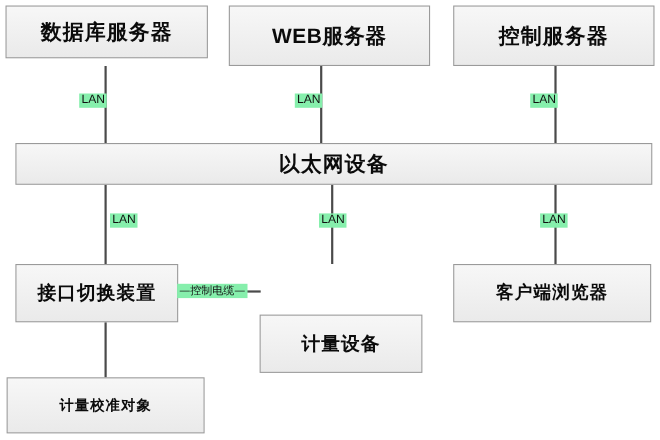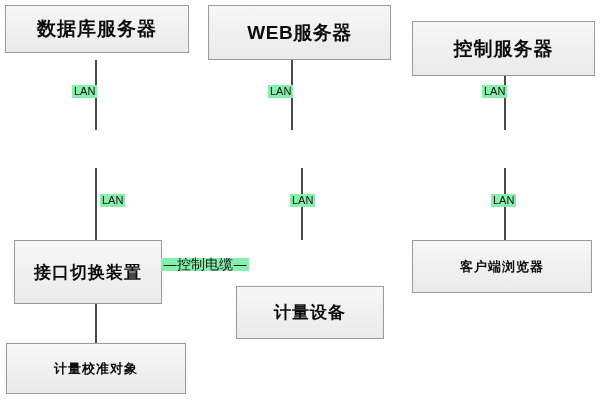--- a/index.html
+++ b/index.html
@@ -51,21 +51,21 @@
     font-size: 11px;
     color: #111111;
     background: #86efac;
     padding: 0 2px;
     white-space: nowrap;
     z-index: 4;
     line-height: 13px;
   }
   .edge-label.cn {
     font-family: "DejaVu Serif", "Liberation Serif", serif;
-    font-size: 14px;
+    font-size: 10px;
     letter-spacing: 0;
   }
 </style>
 </head>
 <body>
 
 <div id="diagram" style="background: rgb(255, 255, 255);">
     <div class="edge v" style="background: rgb(74, 74, 74); left: 95px; top: 60px; height: 70px;"></div>
     <div class="edge v" style="background: rgb(74, 74, 74); left: 291px; top: 60px; height: 70px;"></div>
     <div class="edge v" style="background: rgb(74, 74, 74); left: 504px; top: 60px; height: 70px;"></div>
@@ -73,31 +73,34 @@
     <div class="edge v" style="background: rgb(74, 74, 74); left: 301px; top: 168px; height: 72px;"></div>
     <div class="edge v" style="background: rgb(74, 74, 74); left: 504px; top: 168px; height: 72px;"></div>
     <div class="edge h" style="background: rgb(74, 74, 74); left: 162px; top: 264px; width: 75px;"></div>
     <div class="edge v" style="background: rgb(74, 74, 74); left: 95px; top: 293px; height: 50px;"></div>
     <div class="node" style="left: 5px; top: 5px; width: 184px; height: 48px; border-color: rgb(154, 154, 154);">
       <span style="font-size: 19px;">数据库服务器</span>
     </div>
     <div class="node latin" style="left: 208px; top: 5px; width: 183px; height: 55px; border-color: rgb(154, 154, 154);">
       <span style="font-size: 19px;">WEB服务器</span>
     </div>
-    <div class="node" style="left: 412px; top: 21px; width: 183px; height: 55px; border-color: rgb(154, 154, 154);">
+    <div class="node" style="left: 412px; top: 5px; width: 183px; height: 55px; border-color: rgb(154, 154, 154);">
       <span style="font-size: 19px;">控制服务器</span>
     </div>
-    <div class="node" style="left: 14px; top: 240px; width: 148px; height: 64px; border-color: rgb(154, 154, 154);">
+    <div class="node" style="left: 14px; top: 130px; width: 579px; height: 38px; border-color: rgb(154, 154, 154);">
+      <span style="font-size: 19px;">以太网设备</span>
+    </div>
+    <div class="node" style="left: 14px; top: 240px; width: 148px; height: 53px; border-color: rgb(154, 154, 154);">
       <span style="font-size: 17px;">接口切换装置</span>
     </div>
     <div class="node" style="left: 236px; top: 240px; width: 148px; height: 53px; border-color: rgb(154, 154, 154); margin-top: 46px;">
       <span style="font-size: 17px;">计量设备</span>
     </div>
     <div class="node" style="left: 412px; top: 240px; width: 180px; height: 53px; border-color: rgb(154, 154, 154);">
-      <span style="font-size: 13px;">客户端浏览器</span>
+      <span style="font-size: 16px;">客户端浏览器</span>
     </div>
     <div class="node" style="left: 6px; top: 343px; width: 180px; height: 51px; border-color: rgb(154, 154, 154);">
       <span style="font-size: 13px;">计量校准对象</span>
     </div>
     <div class="edge-label" style="left: 72px; top: 85px;">LAN</div>
     <div class="edge-label" style="left: 268px; top: 85px;">LAN</div>
     <div class="edge-label" style="left: 482px; top: 85px;">LAN</div>
     <div class="edge-label" style="left: 100px; top: 194px;">LAN</div>
     <div class="edge-label" style="left: 290px; top: 194px;">LAN</div>
     <div class="edge-label" style="left: 491px; top: 194px;">LAN</div>

